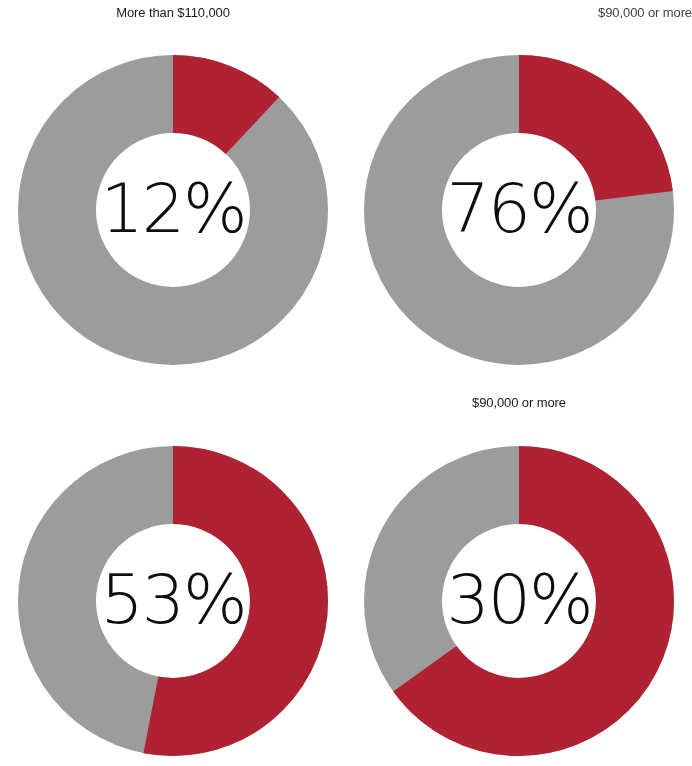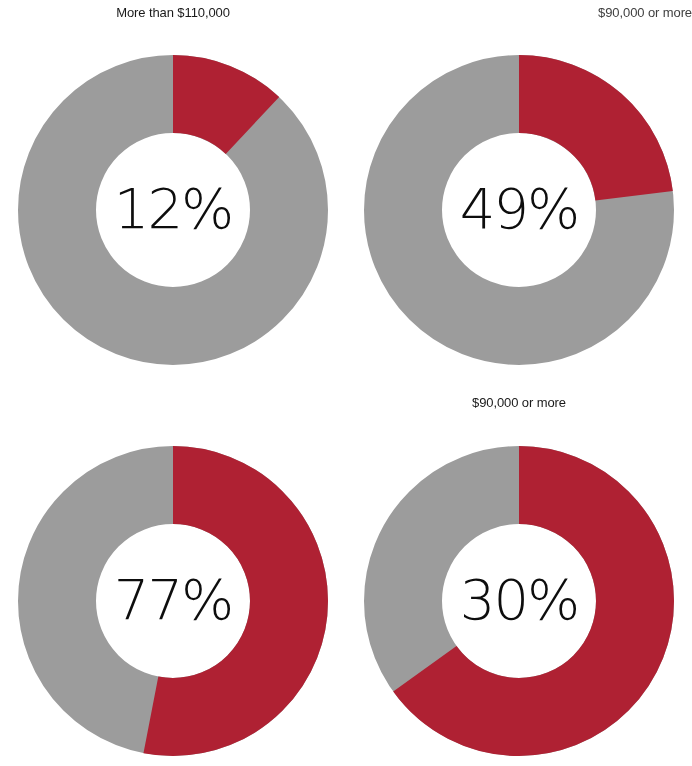--- a/index.html
+++ b/index.html
@@ -56,21 +56,21 @@
     position: absolute;
     left: 0;
     top: 0;
     width: 310px;
     height: 310px;
     display: flex;
     align-items: center;
     justify-content: center;
     font-family: "DejaVu Sans", sans-serif;
     font-weight: 300;
-    font-size: 56px;
+    font-size: 68px;
     line-height: 76px;
     color: #0d0d0d;
     letter-spacing: -2px;
     padding-bottom: 2px;
     box-sizing: border-box;
   }
 </style>
 </head>
 <body style="background: rgb(255, 255, 255);">
 
@@ -87,31 +87,31 @@
     </div>
   </div>
 
   <div class="cell row-top">
     <div class="cell-label" style="color: #404040; text-align: right;">$90,000 or more</div>
     <div class="donut-wrap">
       <svg class="donut-svg" viewBox="0 0 310 310">
         <circle class="ring-remainder" cx="155" cy="155" r="116" fill="none" stroke-width="78" stroke="#9C9C9C"></circle>
         <circle class="ring-highlight" cx="155" cy="155" r="116" fill="none" stroke-width="78" transform="rotate(-90 155 155)" stroke="#AF2133" stroke-dasharray="167.63538399555136 561.2141116372807"></circle>
       </svg>
-      <div class="donut-value" style="color: rgb(13, 13, 13);">49%</div>
+      <div class="donut-value" style="color: rgb(13, 13, 13);">76%</div>
     </div>
   </div>
 
   <div class="cell row-bottom">
     <div class="donut-wrap">
       <svg class="donut-svg" viewBox="0 0 310 310">
         <circle class="ring-remainder" cx="155" cy="155" r="116" fill="none" stroke-width="78" stroke="#9C9C9C"></circle>
         <circle class="ring-highlight" cx="155" cy="155" r="116" fill="none" stroke-width="78" transform="rotate(-90 155 155)" stroke="#AF2133" stroke-dasharray="386.290232685401 342.559262947431"></circle>
       </svg>
-      <div class="donut-value" style="color: rgb(13, 13, 13);">77%</div>
+      <div class="donut-value" style="color: rgb(13, 13, 13);">53%</div>
     </div>
   </div>
 
   <div class="cell row-bottom">
     <div class="cell-label" style="color: rgb(26, 26, 26);">$90,000 or more</div>
     <div class="donut-wrap">
       <svg class="donut-svg" viewBox="0 0 310 310">
         <circle class="ring-remainder" cx="155" cy="155" r="116" fill="none" stroke-width="78" stroke="#9C9C9C"></circle>
         <circle class="ring-highlight" cx="155" cy="155" r="116" fill="none" stroke-width="78" transform="rotate(-90 155 155)" stroke="#AF2133" stroke-dasharray="473.7521721613408 255.09732347149122"></circle>
       </svg>

